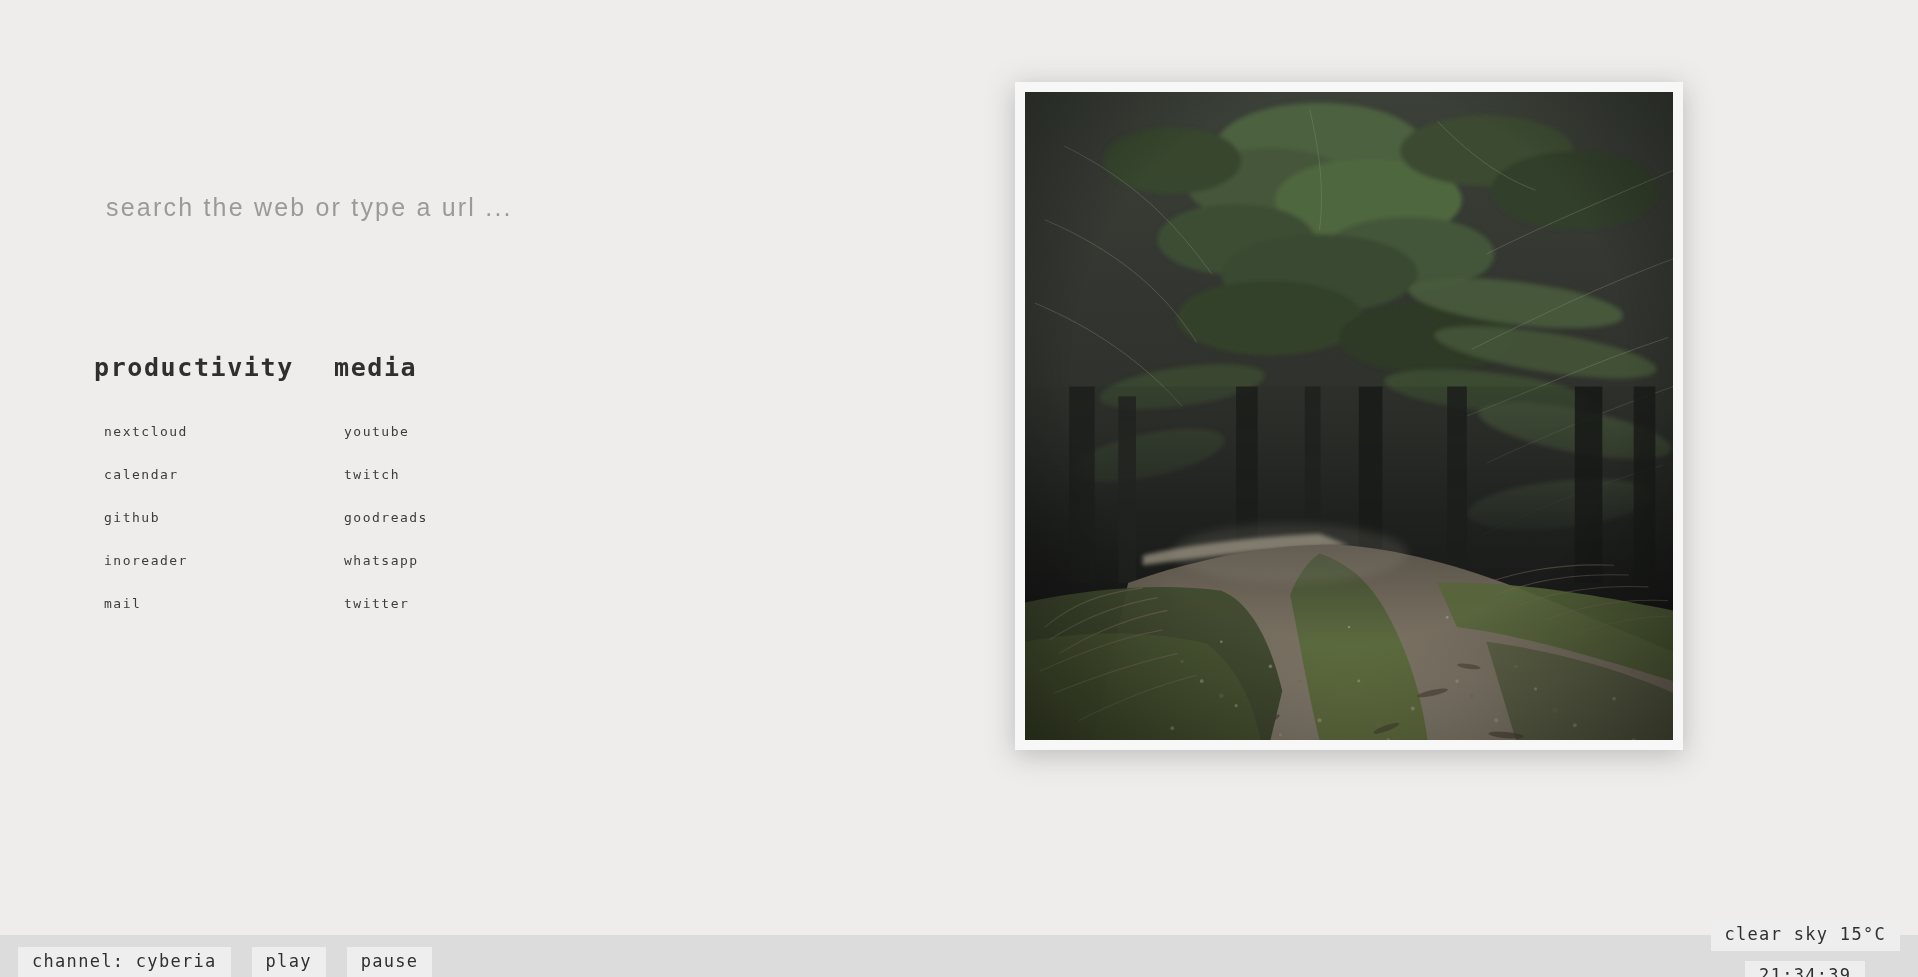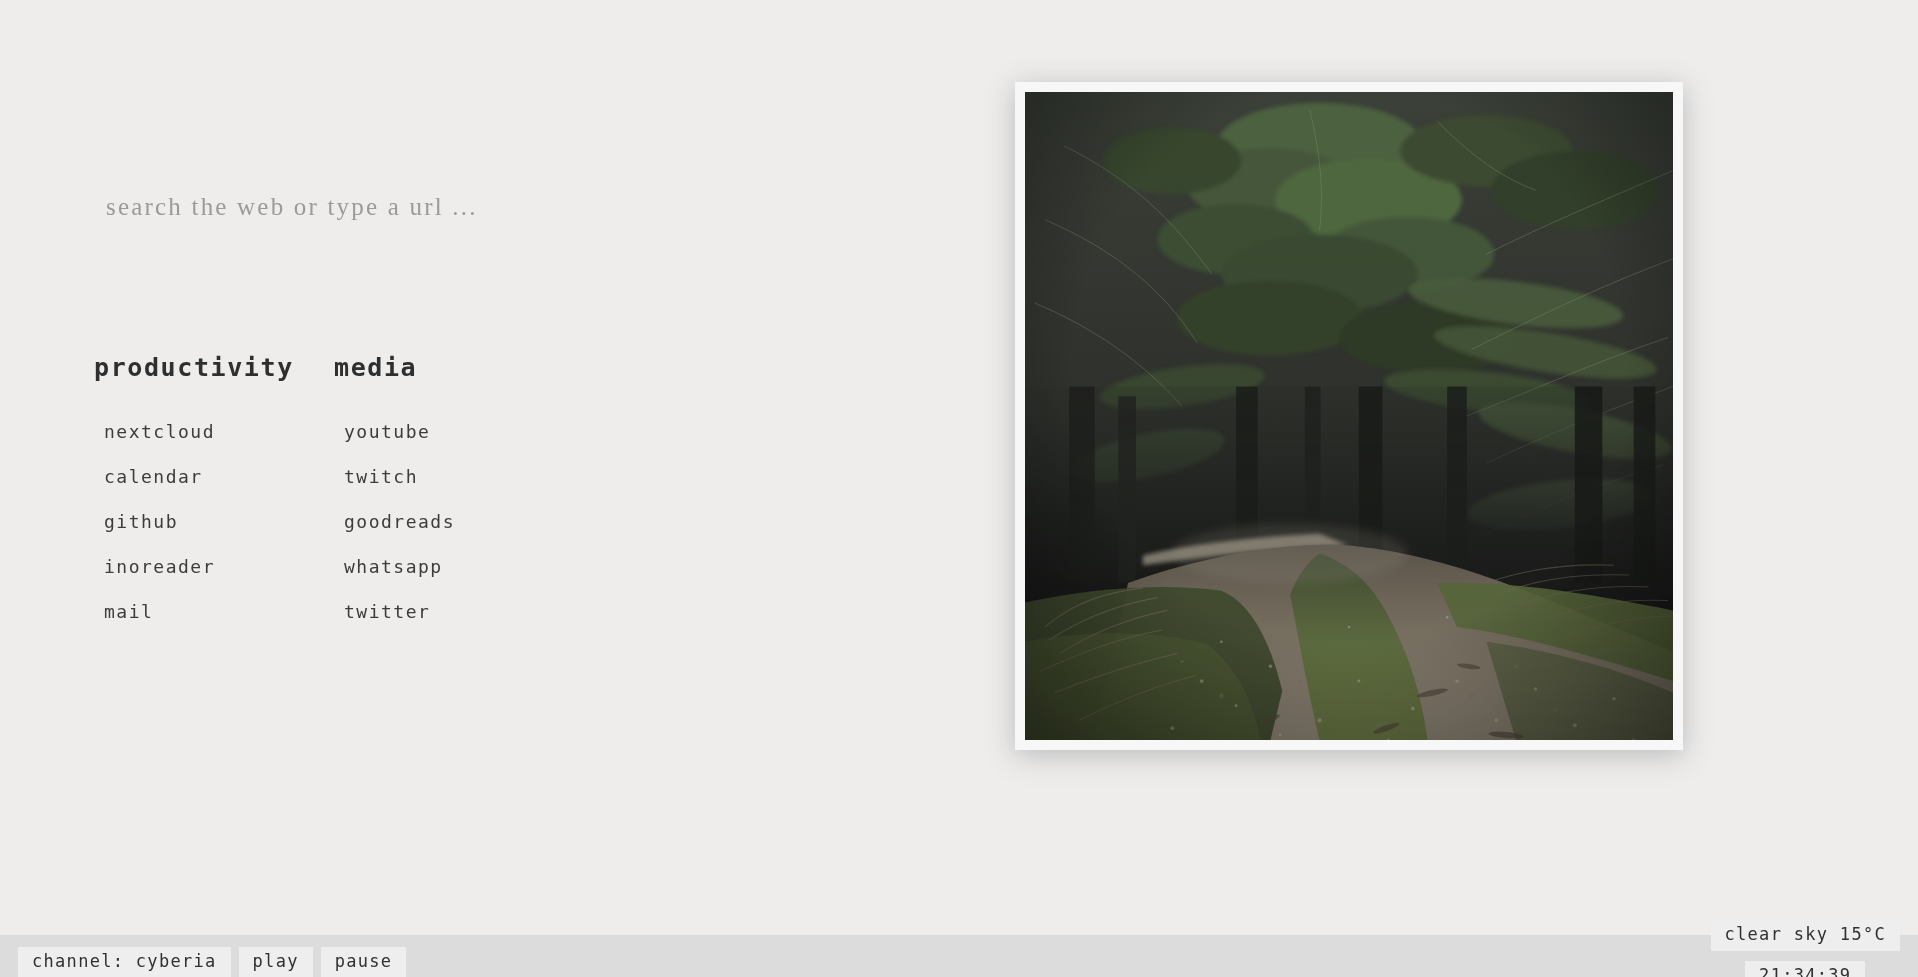--- a/index.html
+++ b/index.html
@@ -19,21 +19,21 @@
 
   
   .search-wrap {
     position:absolute;
     left:106px; top:193px;
     width:760px; height:40px;
   }
   .search-input {
     width:100%;
     border:none; outline:none; background:transparent;
-    font-family:Liberation Serif, serif;
+    font-family:Liberation Sans, sans-serif;
     font-size:25px;
     letter-spacing:2.2px;
     color:#4a4a4a;
   }
   .search-input::placeholder { color:#9a9a9a; opacity:1; }
 
   
   .columns {
     position:absolute;
     left:94px; top:353px;
@@ -45,21 +45,21 @@
     font-weight:bold;
     letter-spacing:1.6px;
     color:#2f2f2f;
     margin-bottom:39px;
     white-space:nowrap;
   }
   .link-list { list-style:none; }
   .link-item { margin-bottom:24px; padding-left:10px; }
   .link-item:last-child { margin-bottom:16px; }
   .link-a {
-    font-size:18px;
+    font-size:13px;
     letter-spacing:1.5px;
     color:#3c3c3c;
     text-decoration:none;
     white-space:nowrap;
   }
 
   
   .photo-frame {
     position:absolute;
     left:1015px; top:82px;
@@ -80,21 +80,21 @@
   .statusbar {
     position:absolute;
     left:0; bottom:0;
     width:1918px; height:42px;
     background:#dcdcdc;
     display:flex;
     align-items:center;
   }
   .status-left {
     display:flex; align-items:center;
-    margin-left:18px; gap:8px;margin-top:12px;
+    margin-left:18px; gap:21px;margin-top:12px;
   }
   .status-right {
     display:flex; align-items:center;
     margin-left:auto; margin-right:18px; gap:10px;flex-direction:column;
   }
   .pill {
     background:#eeeeee;
     color:#303030;
     font-size:17px;
     letter-spacing:1.3px;

